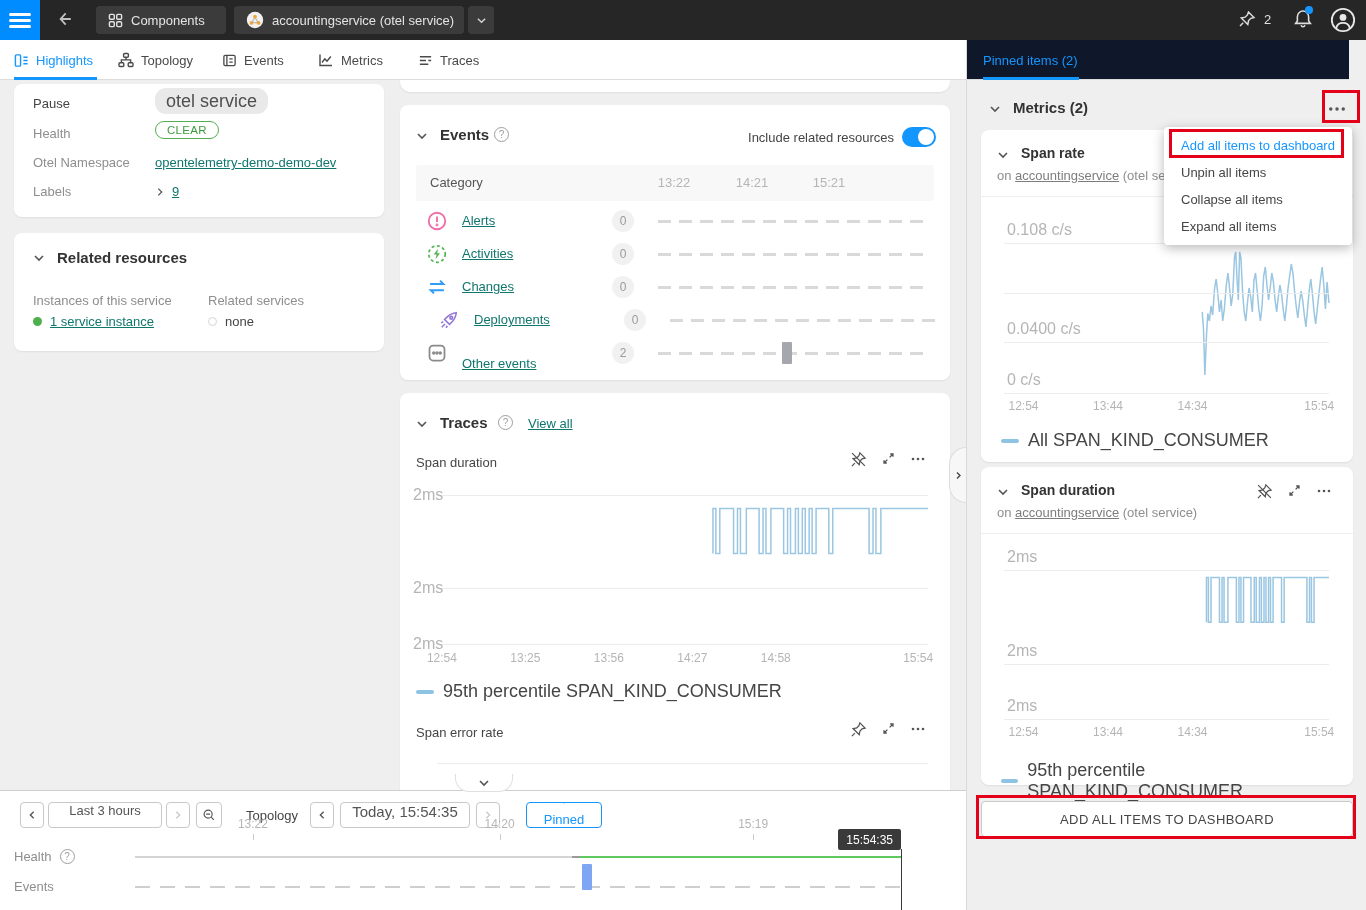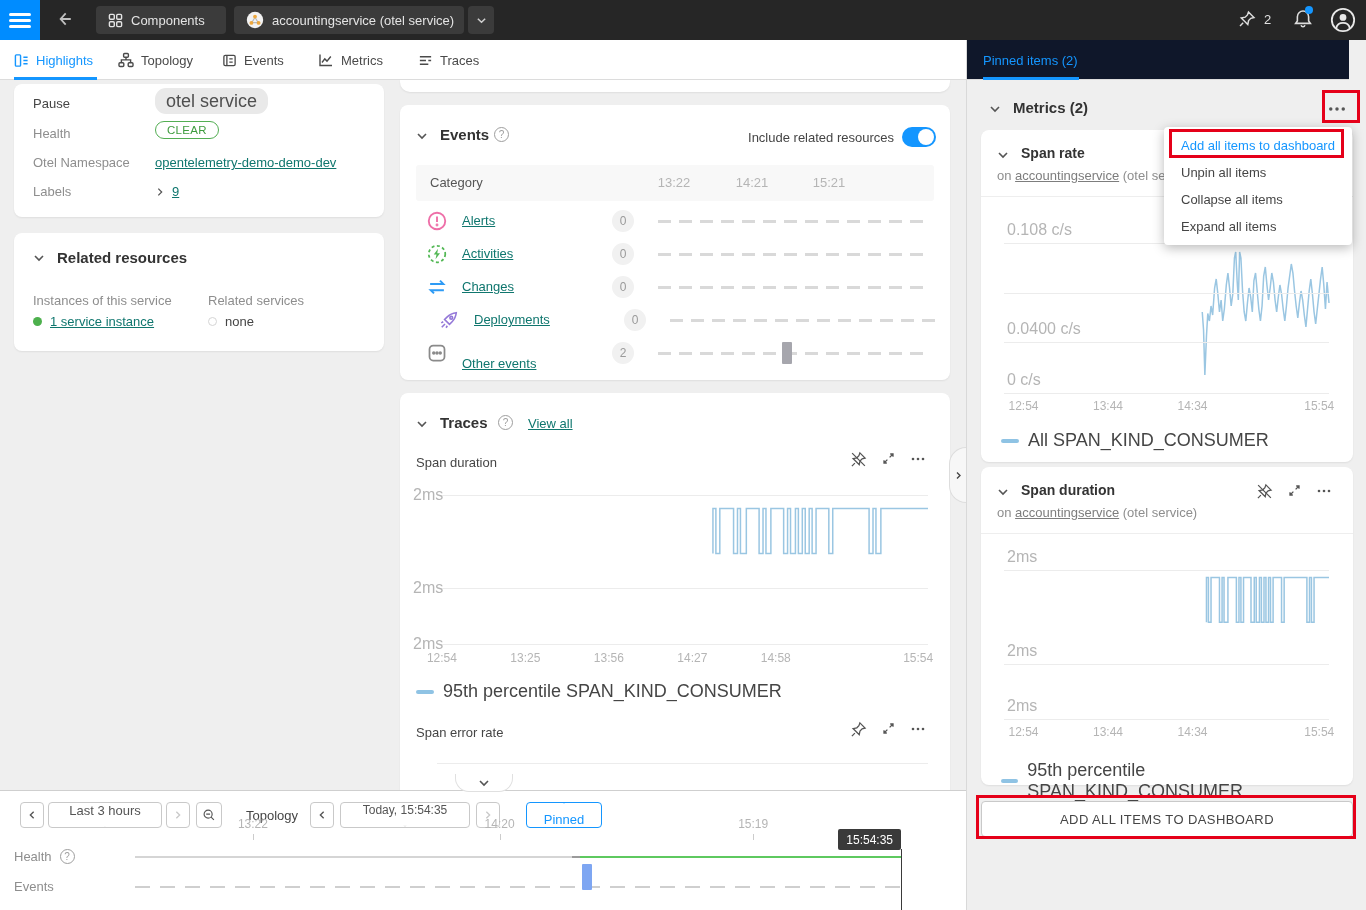--- a/index.html
+++ b/index.html
@@ -525,21 +525,21 @@
           <circle cx="7" cy="7" r="4.6"></circle>
           <path d="M4.8 7h4.4M10.4 10.4l3.2 3.2"></path>
         </svg>
     </div>
     <div class="a" style="left:246px;top:17px;color:#454545">Topology</div>
     <div class="bbtn" style="left:310px;width:24px">
       <svg width="10" height="10" viewBox="0 0 12 12">
           <path d="M8 2L4 6l4 4" stroke="#555" stroke-width="1.6" fill="none"></path>
         </svg>
     </div>
-    <div class="bbtn" style="left:340px;width:130px;gap:8px;font-size:12px">
+    <div class="bbtn" style="left:340px;width:130px;gap:8px;font-size:15px">
       <span>Today, 15:54:35</span>
       <svg width="10" height="10" viewBox="0 0 12 12">
           <path d="M2 4l4 4 4-4" stroke="#555" stroke-width="1.6" fill="none"></path>
         </svg>
     </div>
     <div class="bbtn disabled" style="left:476px;width:24px">
       <svg width="10" height="10" viewBox="0 0 12 12">
           <path d="M4 2l4 4-4 4" stroke="#c9c9c9" stroke-width="1.6" fill="none"></path>
         </svg>
     </div>

